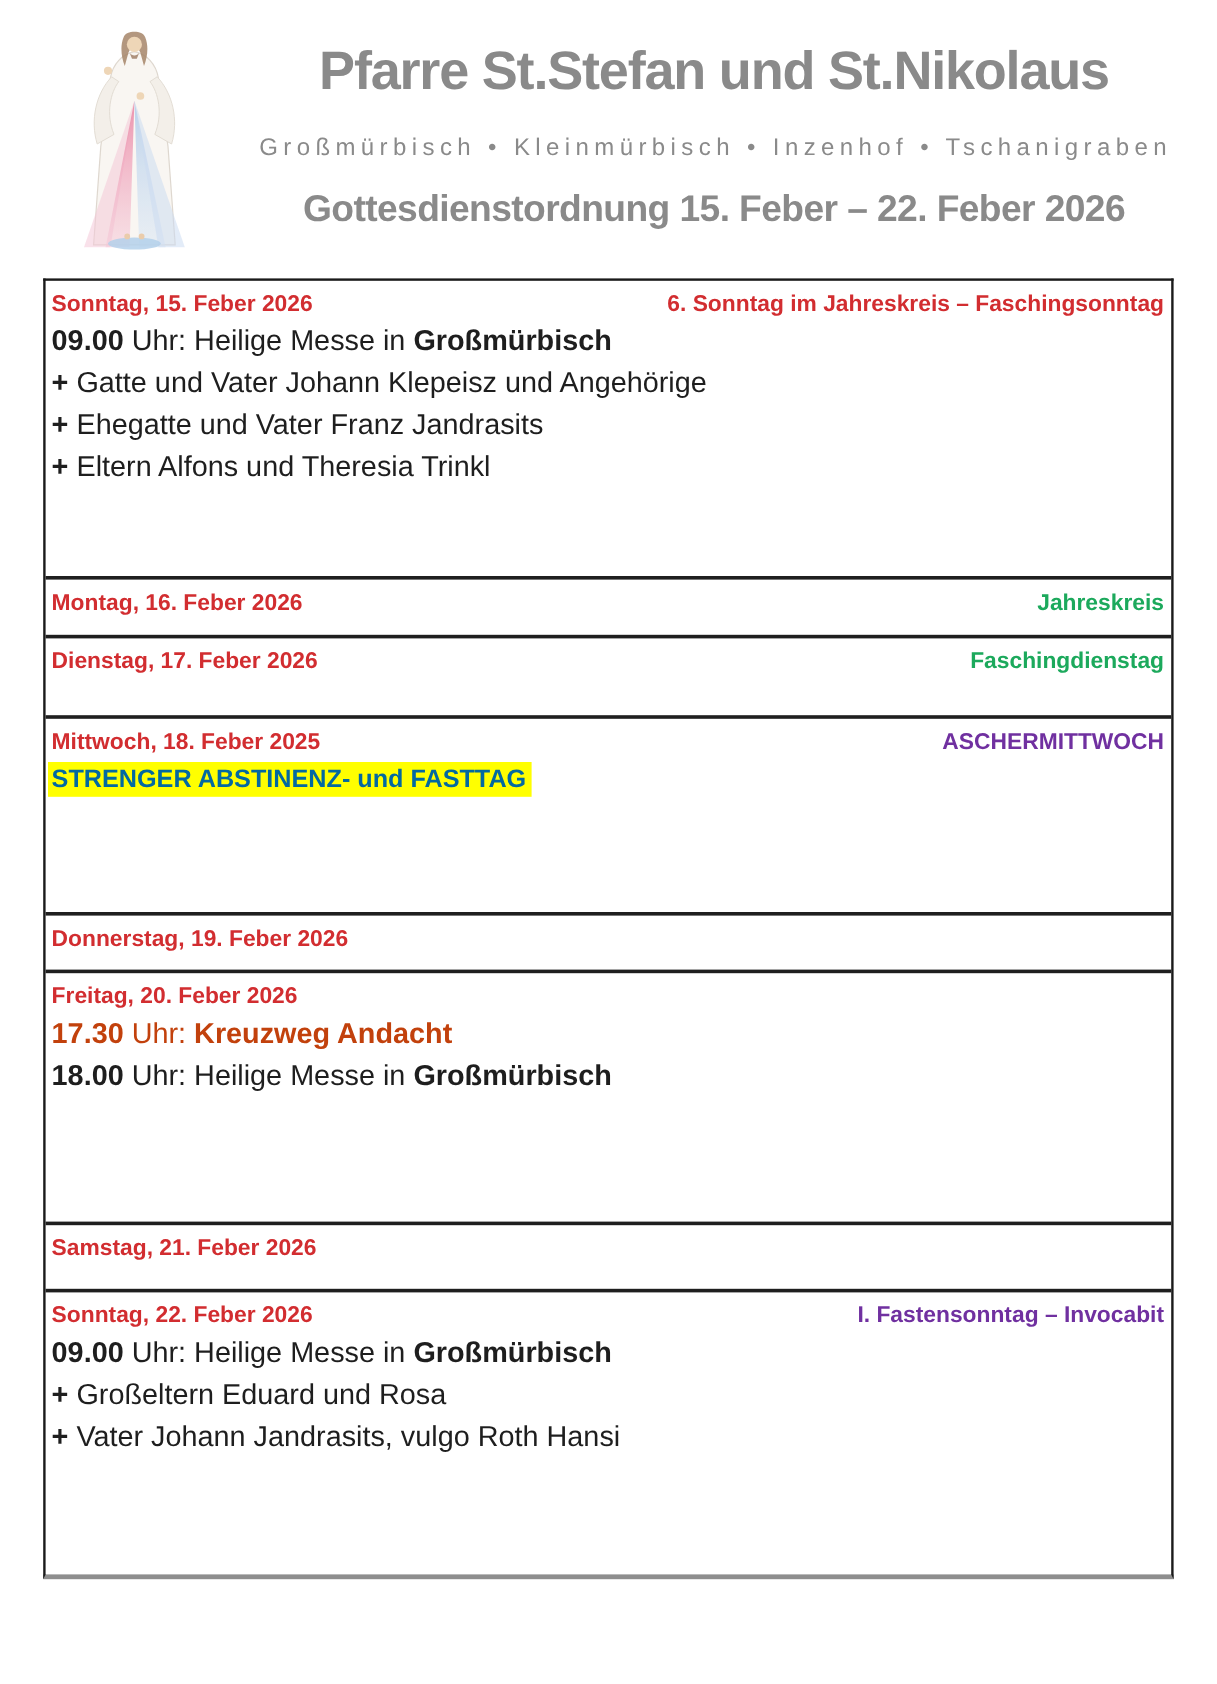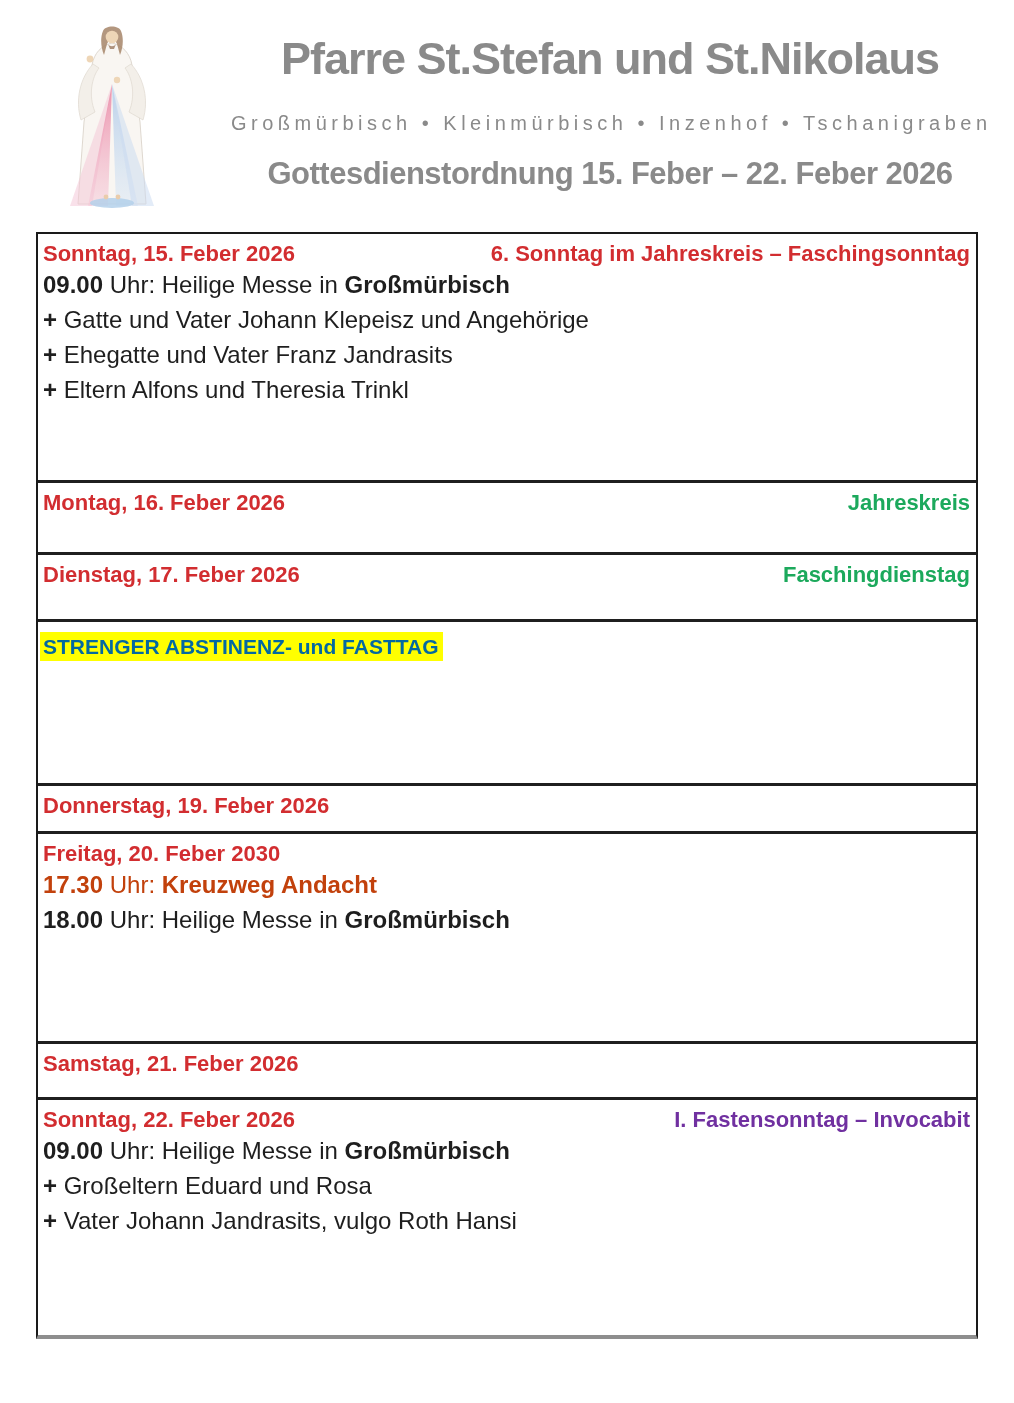--- a/index.html
+++ b/index.html
@@ -6,35 +6,35 @@
   body{
     width:1014px;height:1403px;background:#ffffff;
     font-family:"Liberation Sans",sans-serif;color:#1e1e1e;
     overflow:hidden;
   }
   .page{width:1014px;height:1403px;position:relative;}
 
   
   .header{position:relative;height:232px;}
   .logo{position:absolute;left:62px;top:22px;width:100px;height:190px;}
-  .htext{position:absolute;left:231px;top:0;width:758px;text-align:center;color:#8a8a8a;}
+  .htext{position:absolute;left:216px;top:0;width:758px;text-align:center;color:#8a8a8a;}
   .title{margin:34px 0 0;font-size:45px;line-height:1.1;font-weight:700;
          letter-spacing:-1px;white-space:nowrap;color:#8a8a8a;}
   .villages{margin-top:28px;font-size:20px;font-weight:400;letter-spacing:4.5px;
             white-space:nowrap;color:#8a8a8a;}
   .period{margin-top:21px;font-size:31px;font-weight:700;letter-spacing:-0.5px;
           white-space:nowrap;color:#8a8a8a;}
 
   
   .schedule{margin:0 36px;width:942px;box-sizing:border-box;
             border:2px solid #1a1a1a;border-bottom:4px solid #8e8e8e;background:#fff;}
   .row{box-sizing:border-box;padding:7px 6px 0 5px;overflow:hidden;}
   .row + .row{border-top:3px solid #1f1f1f;}
   .row-head{display:flex;justify-content:space-between;align-items:baseline;
-            font-weight:700;font-size:22px;line-height:26px;}
+            font-weight:700;font-size:19px;line-height:26px;}
   .date{color:#d22d30;}
   .feast-red{color:#d22d30;}
   .feast-green{color:#1ca95c;}
   .feast-purple{color:#7030a0;}
   .line{font-size:24px;line-height:35px;color:#1e1e1e;}
   .b{font-weight:700;}
   .purple-line{color:#c2410c;}
   .hl{display:inline-block;background:#ffff00;color:#0369a1;font-weight:700;
       font-size:21px;line-height:24px;padding:3px 5px 2px 3px;margin:3px 0 1px -3px;}
 </style>
@@ -96,47 +96,51 @@
       <div class="row-head">
         <span class="date">Sonntag, 15. Feber 2026</span>
         <span class="feast-red">6. Sonntag im Jahreskreis – Faschingsonntag</span>
       </div>
       <div class="line"><span class="b">09.00</span><span> Uhr: Heilige Messe in </span><span class="b">Großmürbisch</span></div>
       <div class="line"><span class="b">+</span><span> Gatte und Vater Johann Klepeisz und Angehörige</span></div>
       <div class="line"><span class="b">+</span><span> Ehegatte und Vater Franz Jandrasits</span></div>
       <div class="line"><span class="b">+</span><span> Eltern Alfons und Theresia Trinkl</span></div>
     </section>
 
-    <section class="row" style="height:72px">
+    <section class="row" style="height:49px">
       <div class="row-head">
         <span class="date">Montag, 16. Feber 2026</span>
         <span class="feast-green">Jahreskreis</span>
       </div>
     </section>
 
     <section class="row" style="height:67px">
       <div class="row-head">
         <span class="date">Dienstag, 17. Feber 2026</span>
         <span class="feast-green">Faschingdienstag</span>
       </div>
     </section>
 
     <section class="row" style="height:164px">
+      <div class="row-head">
+        <span class="date">Mittwoch, 18. Feber 2025</span>
+        <span class="feast-purple">ASCHERMITTWOCH</span>
+      </div>
       <div><span class="hl">STRENGER ABSTINENZ- und FASTTAG</span></div>
     </section>
 
     <section class="row" style="height:48px">
       <div class="row-head">
         <span class="date">Donnerstag, 19. Feber 2026</span>
       </div>
     </section>
 
     <section class="row" style="height:210px">
       <div class="row-head">
-        <span class="date">Freitag, 20. Feber 2030</span>
+        <span class="date">Freitag, 20. Feber 2026</span>
       </div>
       <div class="line purple-line"><span class="b">17.30</span><span> Uhr: </span><span class="b">Kreuzweg Andacht</span></div>
       <div class="line"><span class="b">18.00</span><span> Uhr: Heilige Messe in </span><span class="b">Großmürbisch</span></div>
     </section>
 
     <section class="row" style="height:56px">
       <div class="row-head">
         <span class="date">Samstag, 21. Feber 2026</span>
       </div>
     </section>

